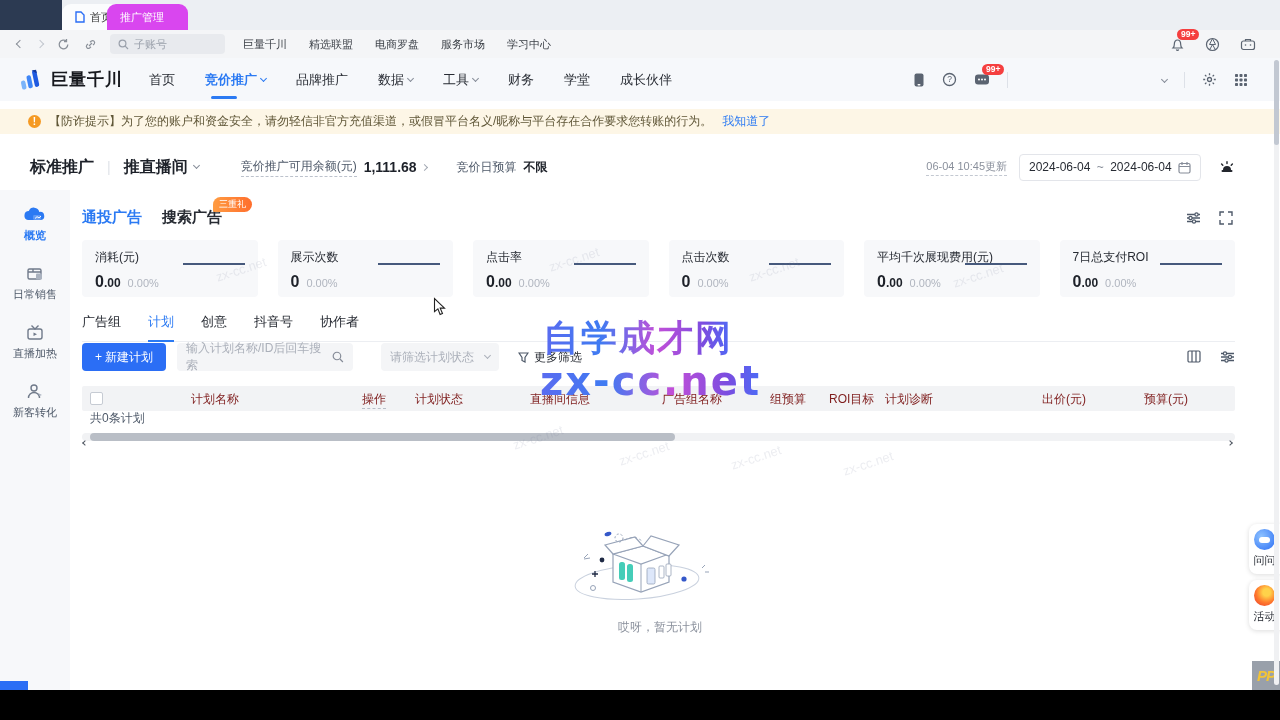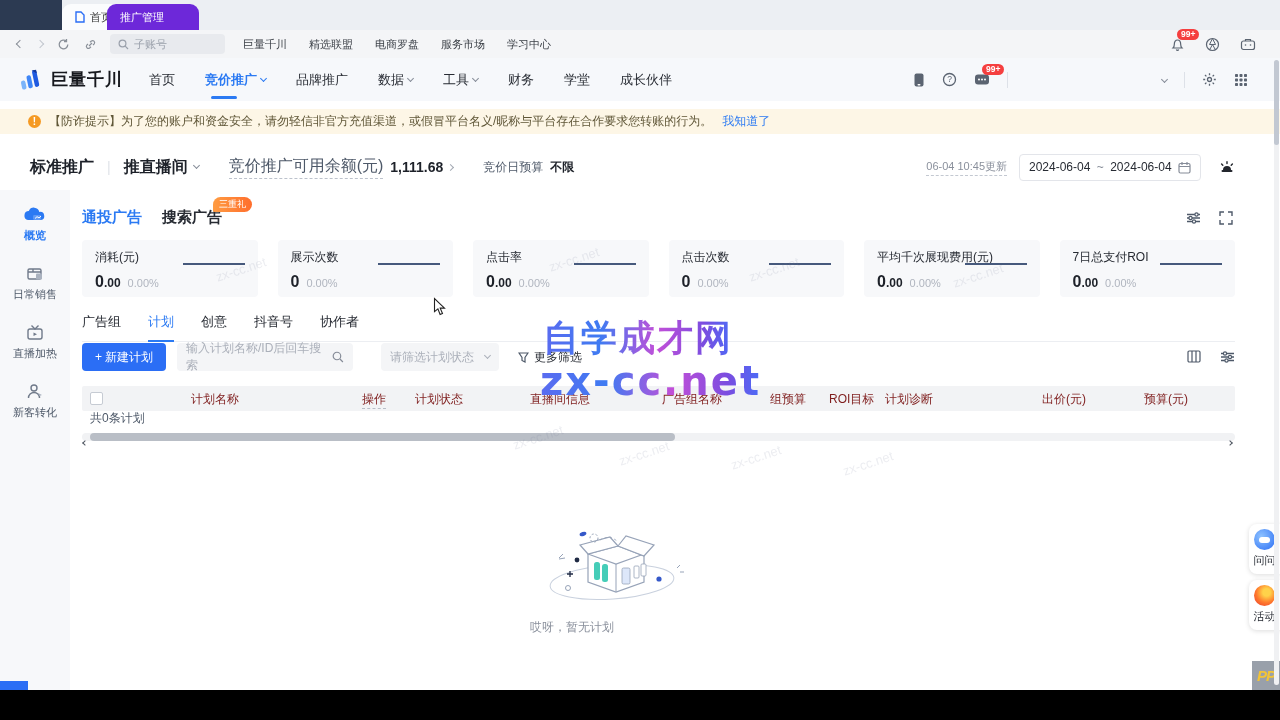--- a/index.html
+++ b/index.html
@@ -4,21 +4,21 @@
 <style>
   * { margin:0; padding:0; box-sizing:border-box; }
   body { font-family:"Liberation Sans","DejaVu Sans",sans-serif; background:#ddd; }
   #screen { position:relative; width:1280px; height:720px; background:#fff; overflow:hidden; font-size:12px; color:#1d2129; }
 
   
   .chrome { position:absolute; top:0; left:0; width:1280px; height:30px; background:#eceff3; }
   .chrome-dark { position:absolute; left:0; top:0; width:62px; height:30px; background:#2c3a52; }
   .tab { position:absolute; top:4px; height:26px; border-radius:9px 9px 0 0; display:flex; align-items:center; gap:5px; padding:0 13px; font-size:11px; }
   .tab-home { left:62px; background:#fbfcfd; color:#333; }
-  .tab-active { left:107px; background:#6d28d9; color:#fff; width:92px; }
+  .tab-active { left:107px; background:#d946ef; color:#fff; width:81px; }
   .win-controls { position:absolute; right:10px; top:0; height:30px; display:flex; align-items:center; gap:13px; color:#4e5560; font-size:11px; }
   .avatar { width:17px; height:17px; border-radius:50%; background:#fff; border:2px solid #e04545; position:relative; }
   .avatar::after { content:""; position:absolute; right:-3px; top:-3px; width:7px; height:7px; border-radius:50%; background:#f53f3f; }
   .winbtn { font-size:12px; color:#54575e; }
   .maxbox { width:9px; height:9px; border:1.2px solid #54575e; display:inline-block; }
   .minline { width:10px; height:1.5px; background:#54575e; display:inline-block; vertical-align:middle; }
 
   .browser-bar { position:absolute; top:30px; left:0; width:1280px; height:28px; background:#f4f5f7; display:flex; align-items:center; padding:0 10px; }
   .nav-ic { color:#8a9099; margin:0 7px; display:flex; align-items:center; }
   .chev { display:inline-block; width:6px; height:6px; border-right:1.4px solid currentColor; border-bottom:1.4px solid currentColor; }
@@ -46,21 +46,21 @@
   .banner { position:absolute; top:109px; left:0; width:1280px; height:25px; background:#fdf6e6; display:flex; align-items:center; padding-left:28px; font-size:12px; color:#5f5637; }
   .warn-ic { width:13px; height:13px; border-radius:50%; background:#f59a23; color:#fff; font-size:10px; font-weight:bold; display:flex; align-items:center; justify-content:center; margin-right:8px; }
   .banner a { color:#2b7af3; text-decoration:none; margin-left:10px; }
 
   
   .section-row { position:absolute; top:148px; left:0; width:1280px; height:38px; display:flex; align-items:center; padding-left:30px; }
   .sec-title { font-size:16px; font-weight:bold; }
   .sec-div { color:#e0e3e8; margin:0 13px; font-size:14px; }
   .sec-target { font-size:16px; font-weight:bold; display:flex; align-items:center; gap:6px; }
   .sec-target .chev { width:5px; height:5px; color:#868c98; margin-top:-3px; }
-  .bal-label { font-size:16px; color:#4e5969; border-bottom:1px dashed #bcc2cc; margin-left:30px; padding-bottom:1px; }
+  .bal-label { font-size:12px; color:#4e5969; border-bottom:1px dashed #bcc2cc; margin-left:42px; padding-bottom:1px; }
   .bal-value { font-size:14px; font-weight:bold; margin-left:7px; }
   .sec-arrow { color:#a3a9b3; margin-left:5px; display:flex; }
   .bud-label { font-size:12px; color:#4e5969; margin-left:30px; }
   .bud-value { font-size:12px; font-weight:bold; margin-left:7px; }
   .sec-right { position:absolute; right:40px; display:flex; align-items:center; gap:12px; }
   .updated { font-size:11px; color:#8a909c; border-bottom:1px dashed #c3c8d1; padding-bottom:1px; }
   .date-box { width:182px; height:27px; background:#fff; border:1px solid #e3e5ea; border-radius:4px; display:flex; align-items:center; justify-content:space-between; padding:0 9px; font-size:12px; color:#272b33; }
   .alarm-btn { width:27px; height:27px; display:flex; align-items:center; justify-content:center; }
 
   
@@ -99,21 +99,21 @@
   .thead .cb { position:absolute; left:8px; top:6px; width:13px; height:13px; background:#fff; border:1px solid #c6cbd3; border-radius:2px; }
   .th { position:absolute; top:5px; white-space:nowrap; }
   .th.dashed { border-bottom:1px dashed #b8bec8; }
 
   .count-row { position:absolute; top:410px; left:90px; font-size:12px; color:#4e5969; }
   .hscroll { position:absolute; top:433px; left:82px; right:45px; height:8px; background:#f1f2f4; border-radius:4px; }
   .hthumb { position:absolute; left:8px; top:0; width:585px; height:8px; background:#b9bec6; border-radius:4px; }
   .hs-arrow { position:absolute; top:434px; color:#4e5560; }
   .hs-arrow .chev { width:4px; height:4px; }
 
-  .empty { position:absolute; top:520px; left:530px; width:210px; text-align:left; }
+  .empty { position:absolute; top:520px; left:555px; width:210px; text-align:center; }
   .empty-text { font-size:12px; color:#8a909c; margin-top:7px; }
 
   
   .wm-big { position:absolute; font-weight:bold; background:linear-gradient(90deg,#5a6bf0 0%,#3f7bf2 30%,#c24fd8 60%,#7a4de0 85%,#4a6cf7 100%); -webkit-background-clip:text; background-clip:text; color:transparent; letter-spacing:2px; }
   .wm1 { top:314px; left:543px; font-size:36px; }
   .wm2 { top:358px; left:540px; font-size:40px; font-family:"DejaVu Sans",sans-serif; }
   .wm-tile { position:absolute; color:rgba(120,130,155,0.14); font-size:13px; transform:rotate(-18deg); }
 
   
   .float-btn { position:absolute; right:0; width:31px; background:#fff; border-radius:8px 0 0 8px; box-shadow:0 1px 5px rgba(0,0,0,.14); display:flex; flex-direction:column; align-items:center; padding:5px 0 6px; gap:3px; font-size:11px; color:#272b33; }

